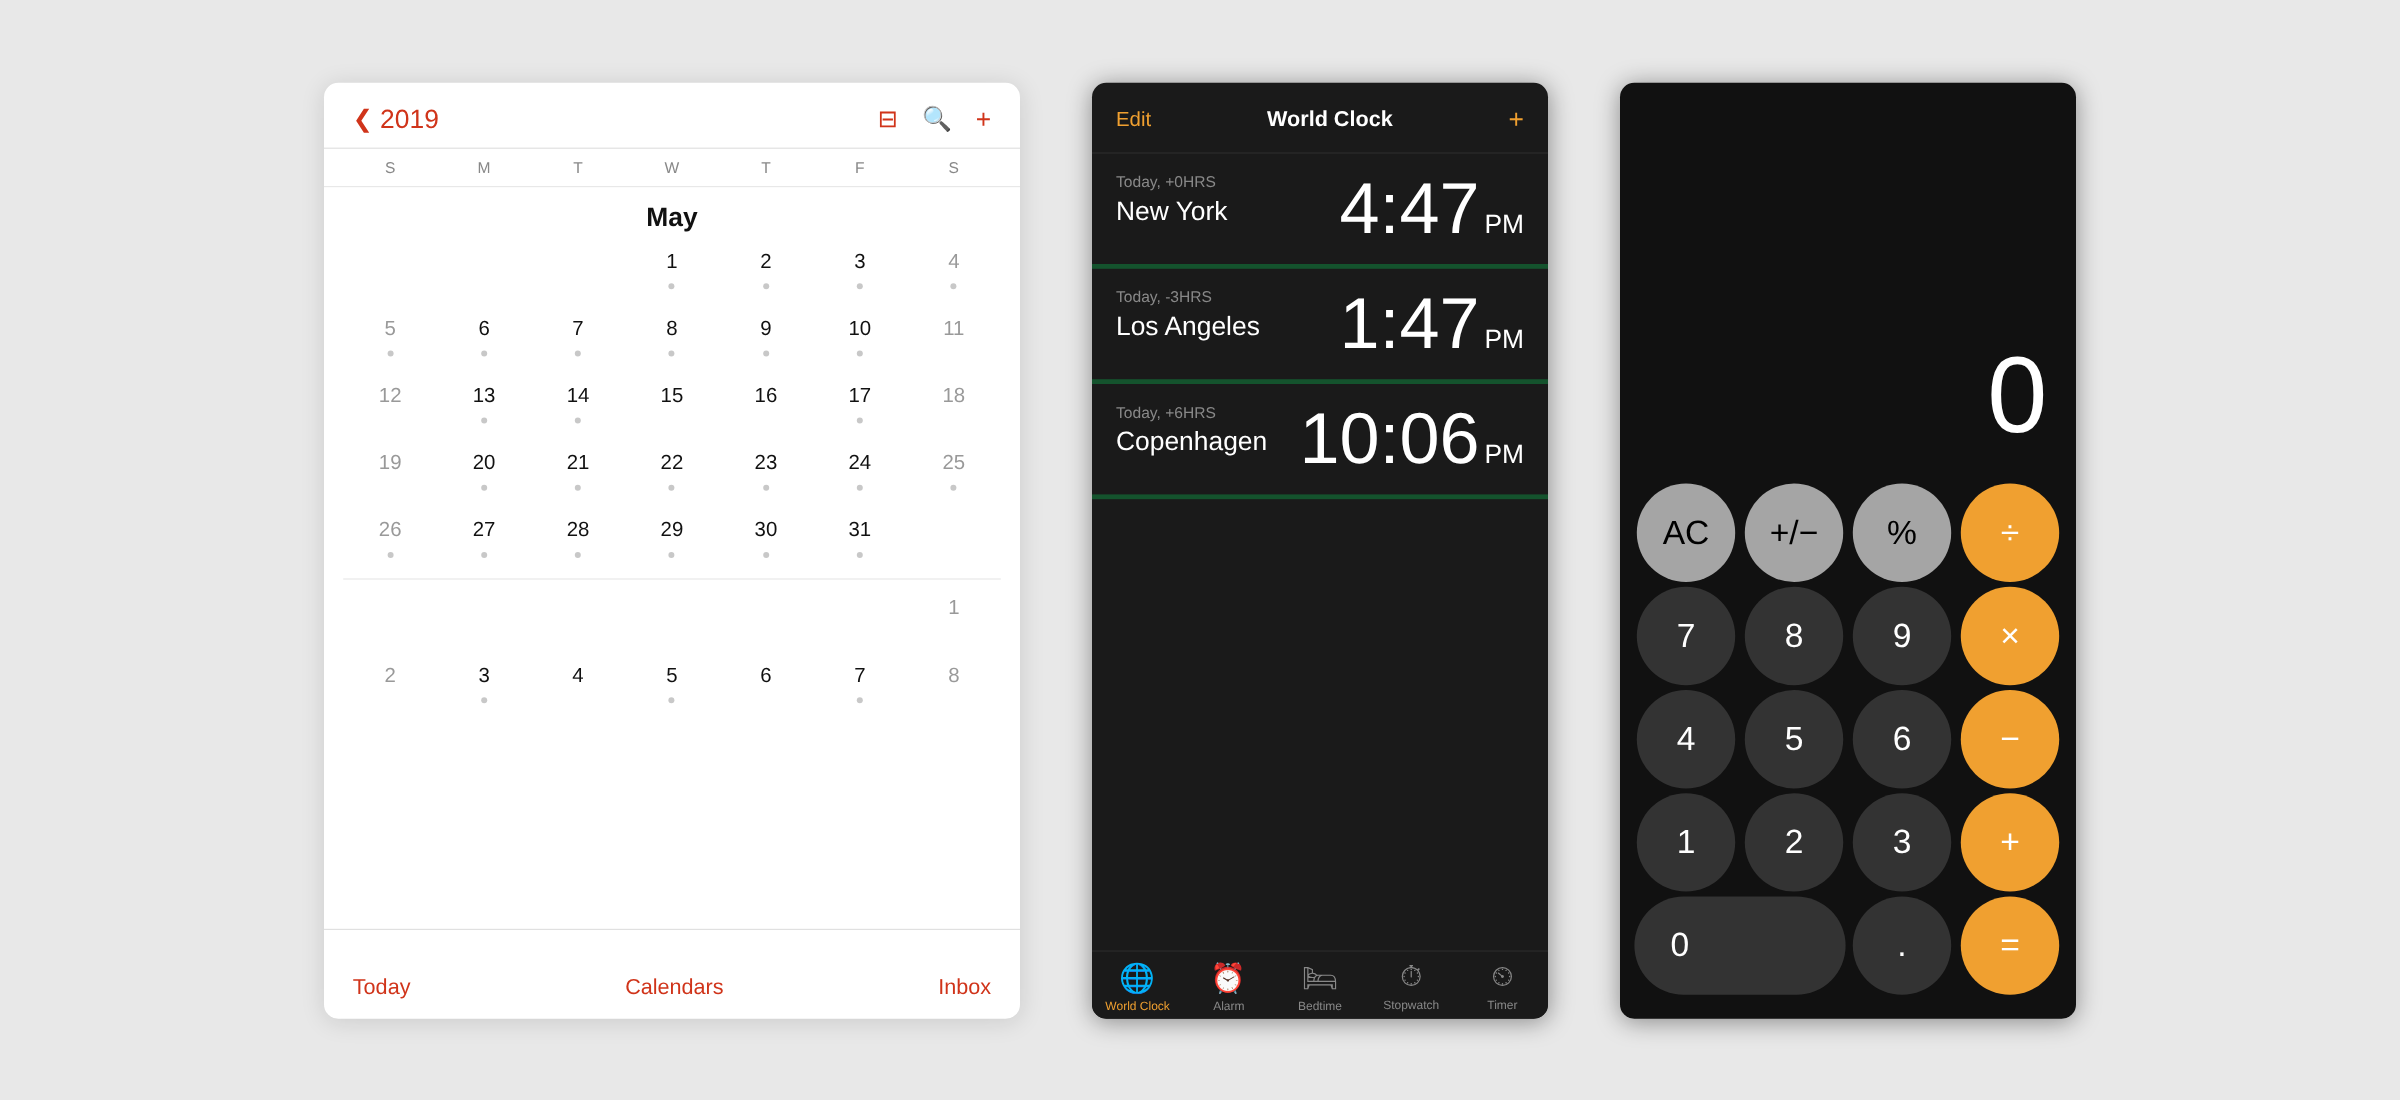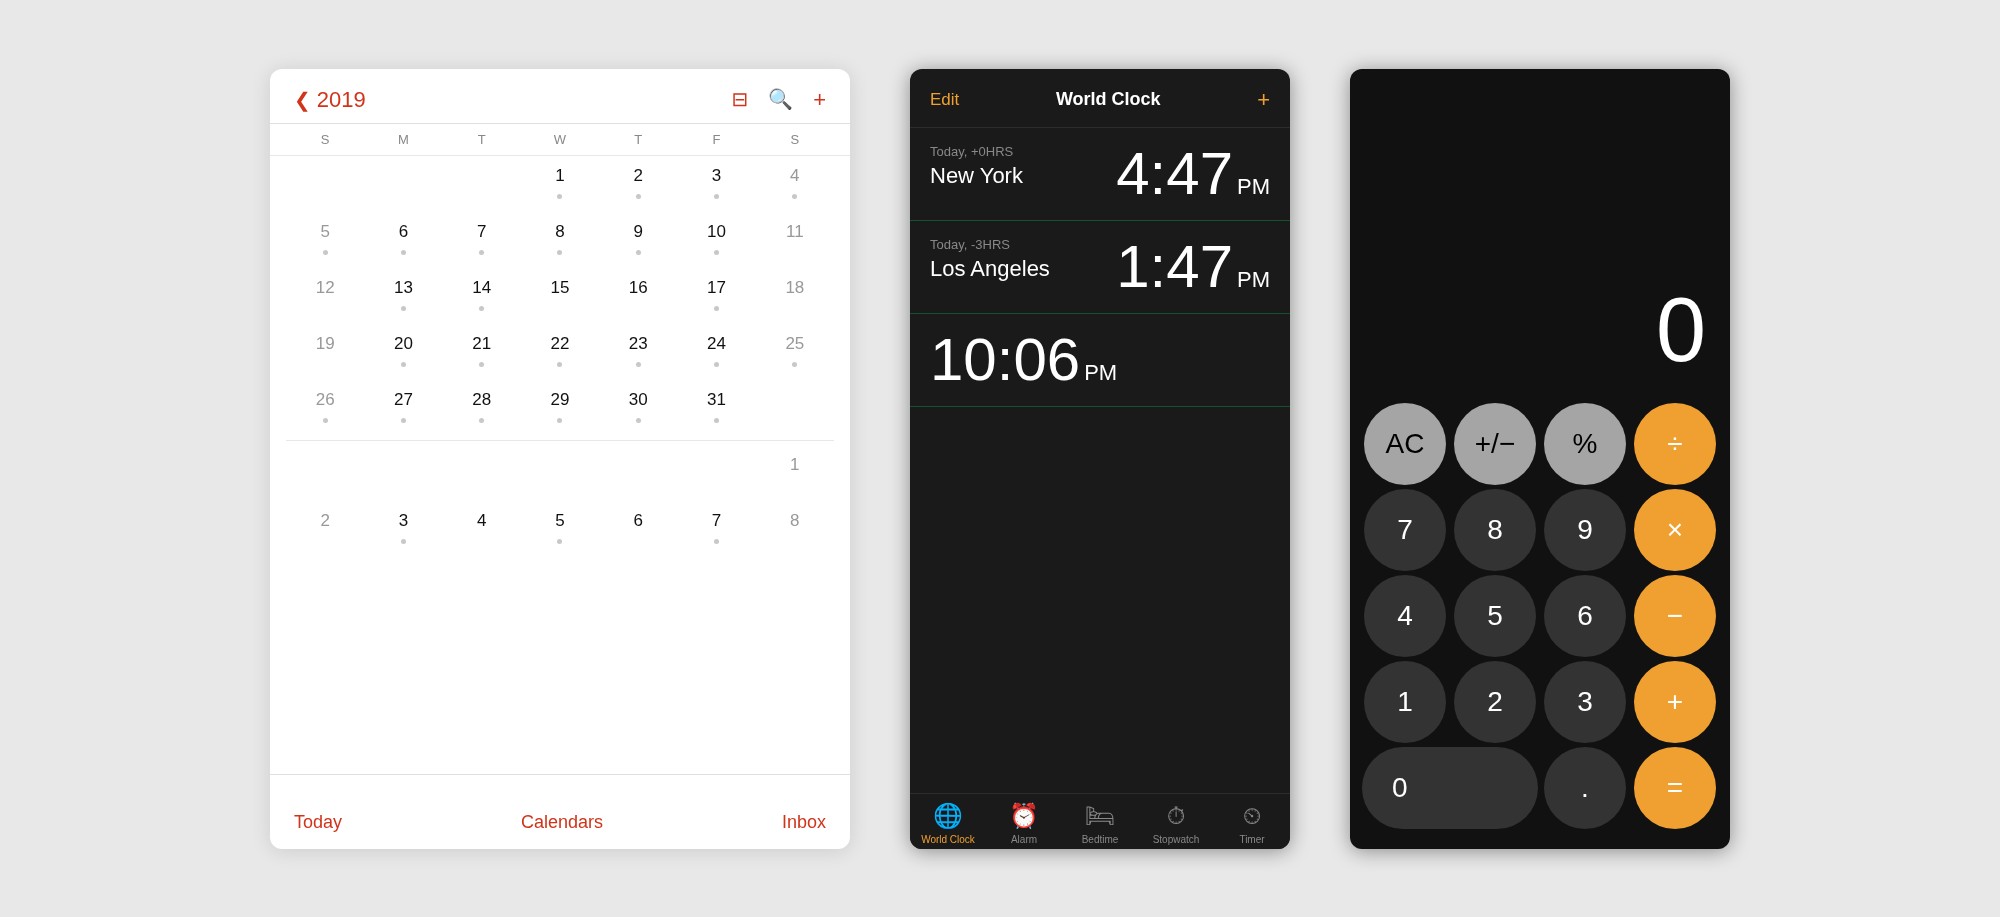--- a/index.html
+++ b/index.html
@@ -192,21 +192,21 @@
       font-size: 22px;
       cursor: pointer;
     }
 
     .clock-list {
       flex: 1;
       overflow: hidden;
     }
 
     .clock-item {
-      border-bottom: 1px solid #14532d;
+      border-bottom: 4px solid #14532d;
       padding: 16px 20px;
       display: flex;
       flex-direction: column;
     }
 
     .clock-item-top {
       display: flex;
       justify-content: space-between;
       align-items: flex-start;
     }
@@ -376,20 +376,21 @@
       <span>S</span>
       <span>M</span>
       <span>T</span>
       <span>W</span>
       <span>T</span>
       <span>F</span>
       <span>S</span>
     </div>
 
     <div class="cal-body">
+      <div class="cal-month-label">May</div>
 
       <div class="cal-grid">
 
         <div class="cal-day empty">
             <div class="day-num"></div>
           </div>
         <div class="cal-day empty">
             <div class="day-num"></div>
           </div>
         <div class="cal-day empty">
@@ -610,20 +611,24 @@
             <div class="clock-city">Los Angeles</div>
           </div>
           <div class="clock-time-display">
             <span class="clock-time-big">1:47</span>
             <span class="clock-ampm">PM</span>
           </div>
         </div>
       </div>
       <div class="clock-item">
         <div class="clock-item-top">
+          <div class="clock-item-left">
+            <div class="clock-offset">Today, +6HRS</div>
+            <div class="clock-city">Copenhagen</div>
+          </div>
           <div class="clock-time-display">
             <span class="clock-time-big">10:06</span>
             <span class="clock-ampm">PM</span>
           </div>
         </div>
       </div>
       <div class="clock-empty-area"></div>
     </div>
 
     <div class="clock-tabbar">

